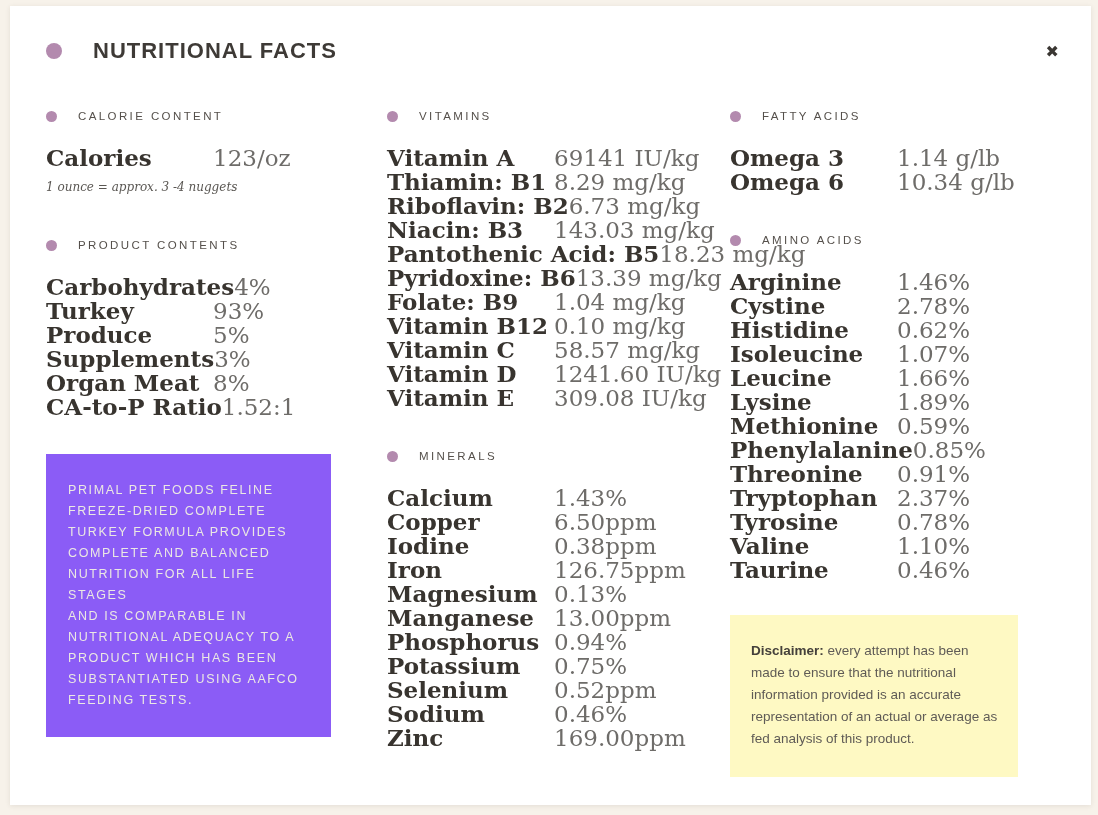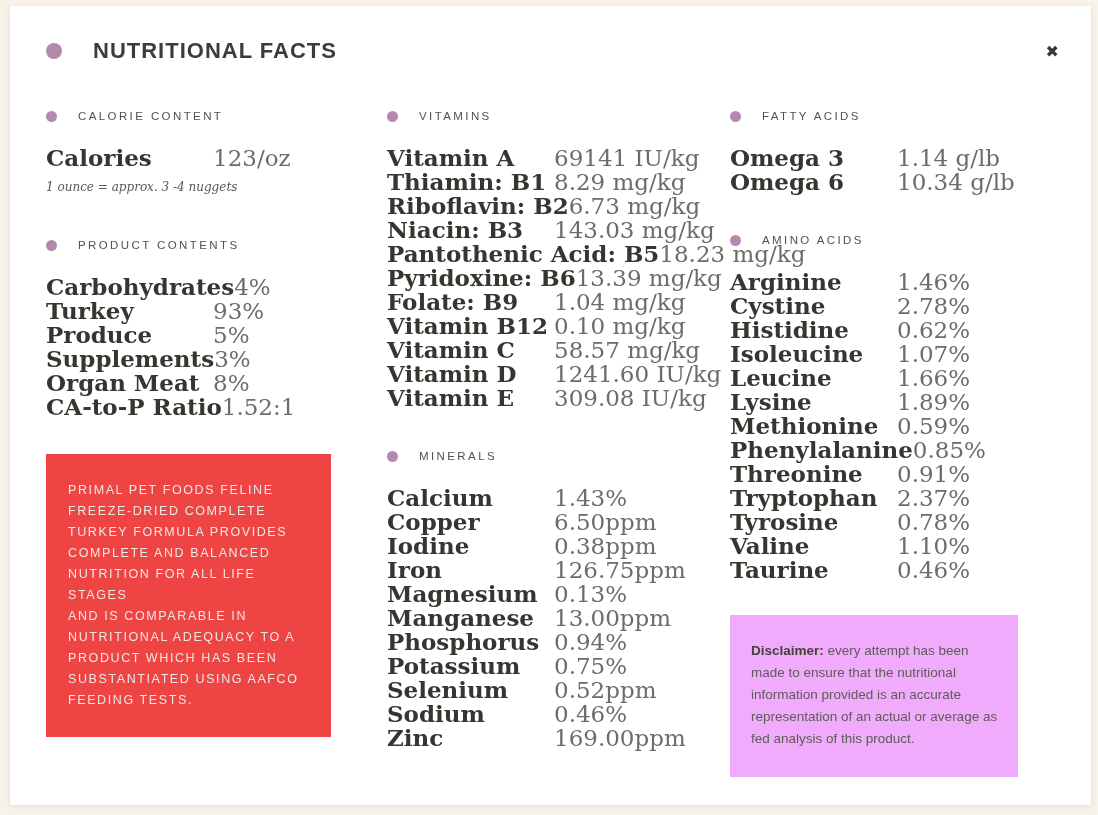--- a/index.html
+++ b/index.html
@@ -52,29 +52,29 @@
   .row .label { flex:0 0 167px; font-weight:bold; color:#38342f; white-space:nowrap; }
   .row .value { color:#6e6c69; white-space:nowrap; }
 
   .note {
     font-family:"DejaVu Serif", serif; font-style:italic; font-size:12px;
     color:#5a5753; margin-top:5px; line-height:24px;
   }
 
   
   .aafco-box {
-    margin-top:35px; width:285px; background:#ef4444;
+    margin-top:35px; width:285px; background:#8b5cf6;
     padding:26px 18px 26px 22px;
     color:#ebe8e3; font-size:12.5px; letter-spacing:1.6px; line-height:21px;
     white-space:pre-line;
   }
 
   
   .disclaimer-box {
-    margin-top:33px; width:288px; background:#f0abfc;
+    margin-top:33px; width:288px; background:#fef9c3;
     padding:25px 20px 27px 21px;
     color:#5f5b56; font-size:13.5px; line-height:22px;
   }
   .disclaimer-box b { color:#45413b; }
 </style>
 </head>
 <body>
 
 <div class="card">
 

